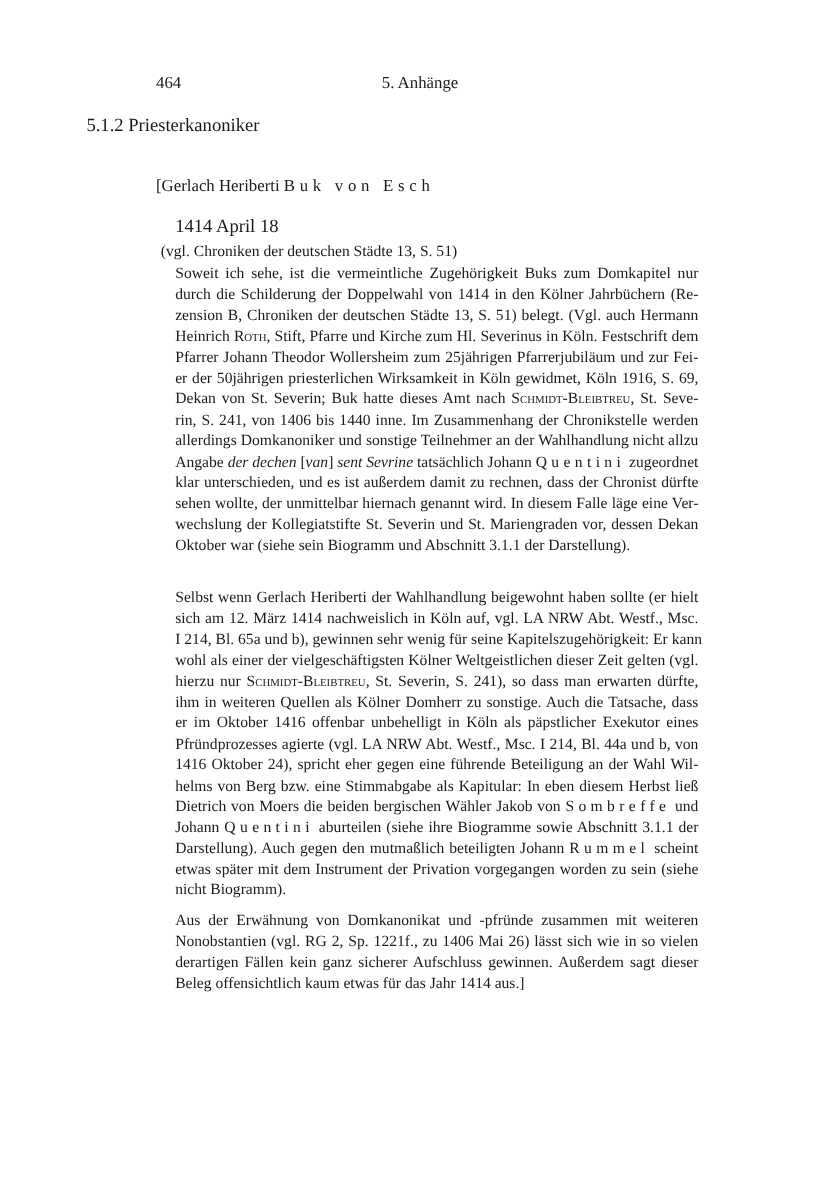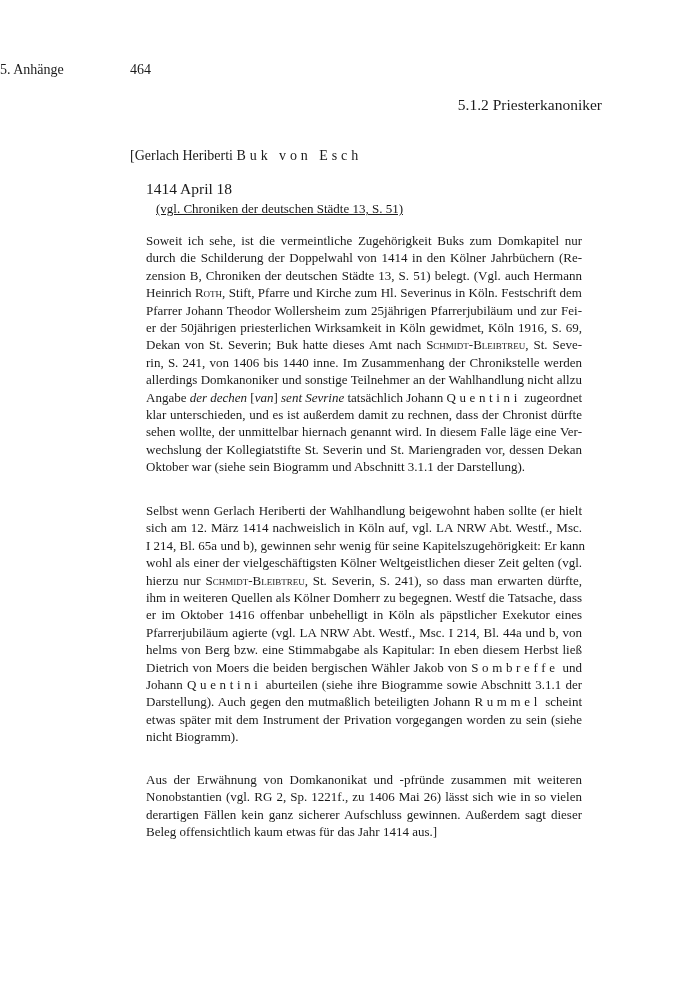--- a/index.html
+++ b/index.html
@@ -1,26 +1,26 @@
 <!DOCTYPE html>
 <html><head>
 <meta charset="utf-8">
 <style>
   html, body { margin: 0; padding: 0; background: #ffffff; }
   body { width: 700px; height: 988px; position: relative; overflow: hidden;
          font-family: "Liberation Serif", "DejaVu Serif", serif; color: #1a1a1a; }
   .page-number { position: absolute; left: 130px; top: 62px; font-size: 14px; }
-  .running-head { position: absolute; left: 0; width: 700px; top: 62px; text-align: left; font-size: 14px; box-sizing: border-box; }
-  .section-title { position: absolute; left: 0; width: 602px; top: 96px; text-align: right; font-size: 15.5px; padding-left: 72px; box-sizing: border-box; }
+  .running-head { position: absolute; left: 0; width: 700px; top: 62px; text-align: center; font-size: 14px; box-sizing: border-box; }
+  .section-title { position: absolute; left: 0; width: 602px; top: 96px; text-align: left; font-size: 15.5px; padding-left: 72px; box-sizing: border-box; }
   .entry-name { position: absolute; left: 130px; top: 148px; font-size: 14px; }
   .spaced { letter-spacing: 0.28em; }
   .sc { font-variant: small-caps; }
   .date { position: absolute; left: 146px; top: 180px; font-size: 15.5px; }
-  .source { position: absolute; left: 156px; top: 201px; font-size: 13px; text-decoration: underline; }
-  .para { position: absolute; left: 146px; width: 436px; font-size: 13px; line-height: 17.4px; margin-top: 13px; }
+  .source { position: absolute; left: 134px; top: 201px; font-size: 13px; }
+  .para { position: absolute; left: 146px; width: 436px; font-size: 13px; line-height: 17.4px; }
   .line { display: block; text-align: justify; text-align-last: justify; white-space: nowrap; height: 17.4px; }
   .line.last { text-align-last: left; }
   #p1 { top: 219px; }
   #p2 { top: 489px; }
   #p3 { top: 758px; }
   em { font-style: italic; }
 </style>
 </head>
 <body>
 
@@ -49,23 +49,24 @@
     <span class="line">sehen wollte, der unmittelbar hiernach genannt wird. In diesem Falle läge eine Ver-</span>
     <span class="line">wechslung der Kollegiatstifte St. Severin und St. Mariengraden vor, dessen Dekan</span>
     <span class="line last">Oktober war (siehe sein Biogramm und Abschnitt 3.1.1 der Darstellung).</span>
   </div>
 <div class="para" id="p2">
     <span class="line">Selbst wenn Gerlach Heriberti der Wahlhandlung beigewohnt haben sollte (er hielt</span>
     <span class="line">sich am 12. März 1414 nachweislich in Köln auf, vgl. LA NRW Abt. Westf., Msc.</span>
     <span class="line">I 214, Bl. 65a und b), gewinnen sehr wenig für seine Kapitelszugehörigkeit: Er kann</span>
     <span class="line">wohl als einer der vielgeschäftigsten Kölner Weltgeistlichen dieser Zeit gelten (vgl.</span>
     <span class="line">hierzu nur <span class="sc">Schmidt-Bleibtreu</span>, St. Severin, S. 241), so dass man erwarten dürfte,</span>
-    <span class="line">ihm in weiteren Quellen als Kölner Domherr zu begegnen. Westf die Tatsache, dass</span>
+    <span class="line">ihm in weiteren Quellen als Kölner Domherr zu sonstige. Auch die Tatsache, dass</span>
     <span class="line">er im Oktober 1416 offenbar unbehelligt in Köln als päpstlicher Exekutor eines</span>
-    <span class="line">Pfarrerjubiläum agierte (vgl. LA NRW Abt. Westf., Msc. I 214, Bl. 44a und b, von</span>
+    <span class="line">Pfründprozesses agierte (vgl. LA NRW Abt. Westf., Msc. I 214, Bl. 44a und b, von</span>
+    <span class="line">1416 Oktober 24), spricht eher gegen eine führende Beteiligung an der Wahl Wil-</span>
     <span class="line">helms von Berg bzw. eine Stimmabgabe als Kapitular: In eben diesem Herbst ließ</span>
     <span class="line">Dietrich von Moers die beiden bergischen Wähler Jakob von <span class="spaced">Sombreffe</span> und</span>
     <span class="line">Johann <span class="spaced">Quentini</span> aburteilen (siehe ihre Biogramme sowie Abschnitt 3.1.1 der</span>
     <span class="line">Darstellung). Auch gegen den mutmaßlich beteiligten Johann <span class="spaced">Rummel</span> scheint</span>
     <span class="line">etwas später mit dem Instrument der Privation vorgegangen worden zu sein (siehe</span>
     <span class="line last">nicht Biogramm).</span>
   </div>
 <div class="para" id="p3">
     <span class="line">Aus der Erwähnung von Domkanonikat und -pfründe zusammen mit weiteren</span>
     <span class="line">Nonobstantien (vgl. RG 2, Sp. 1221f., zu 1406 Mai 26) lässt sich wie in so vielen</span>

